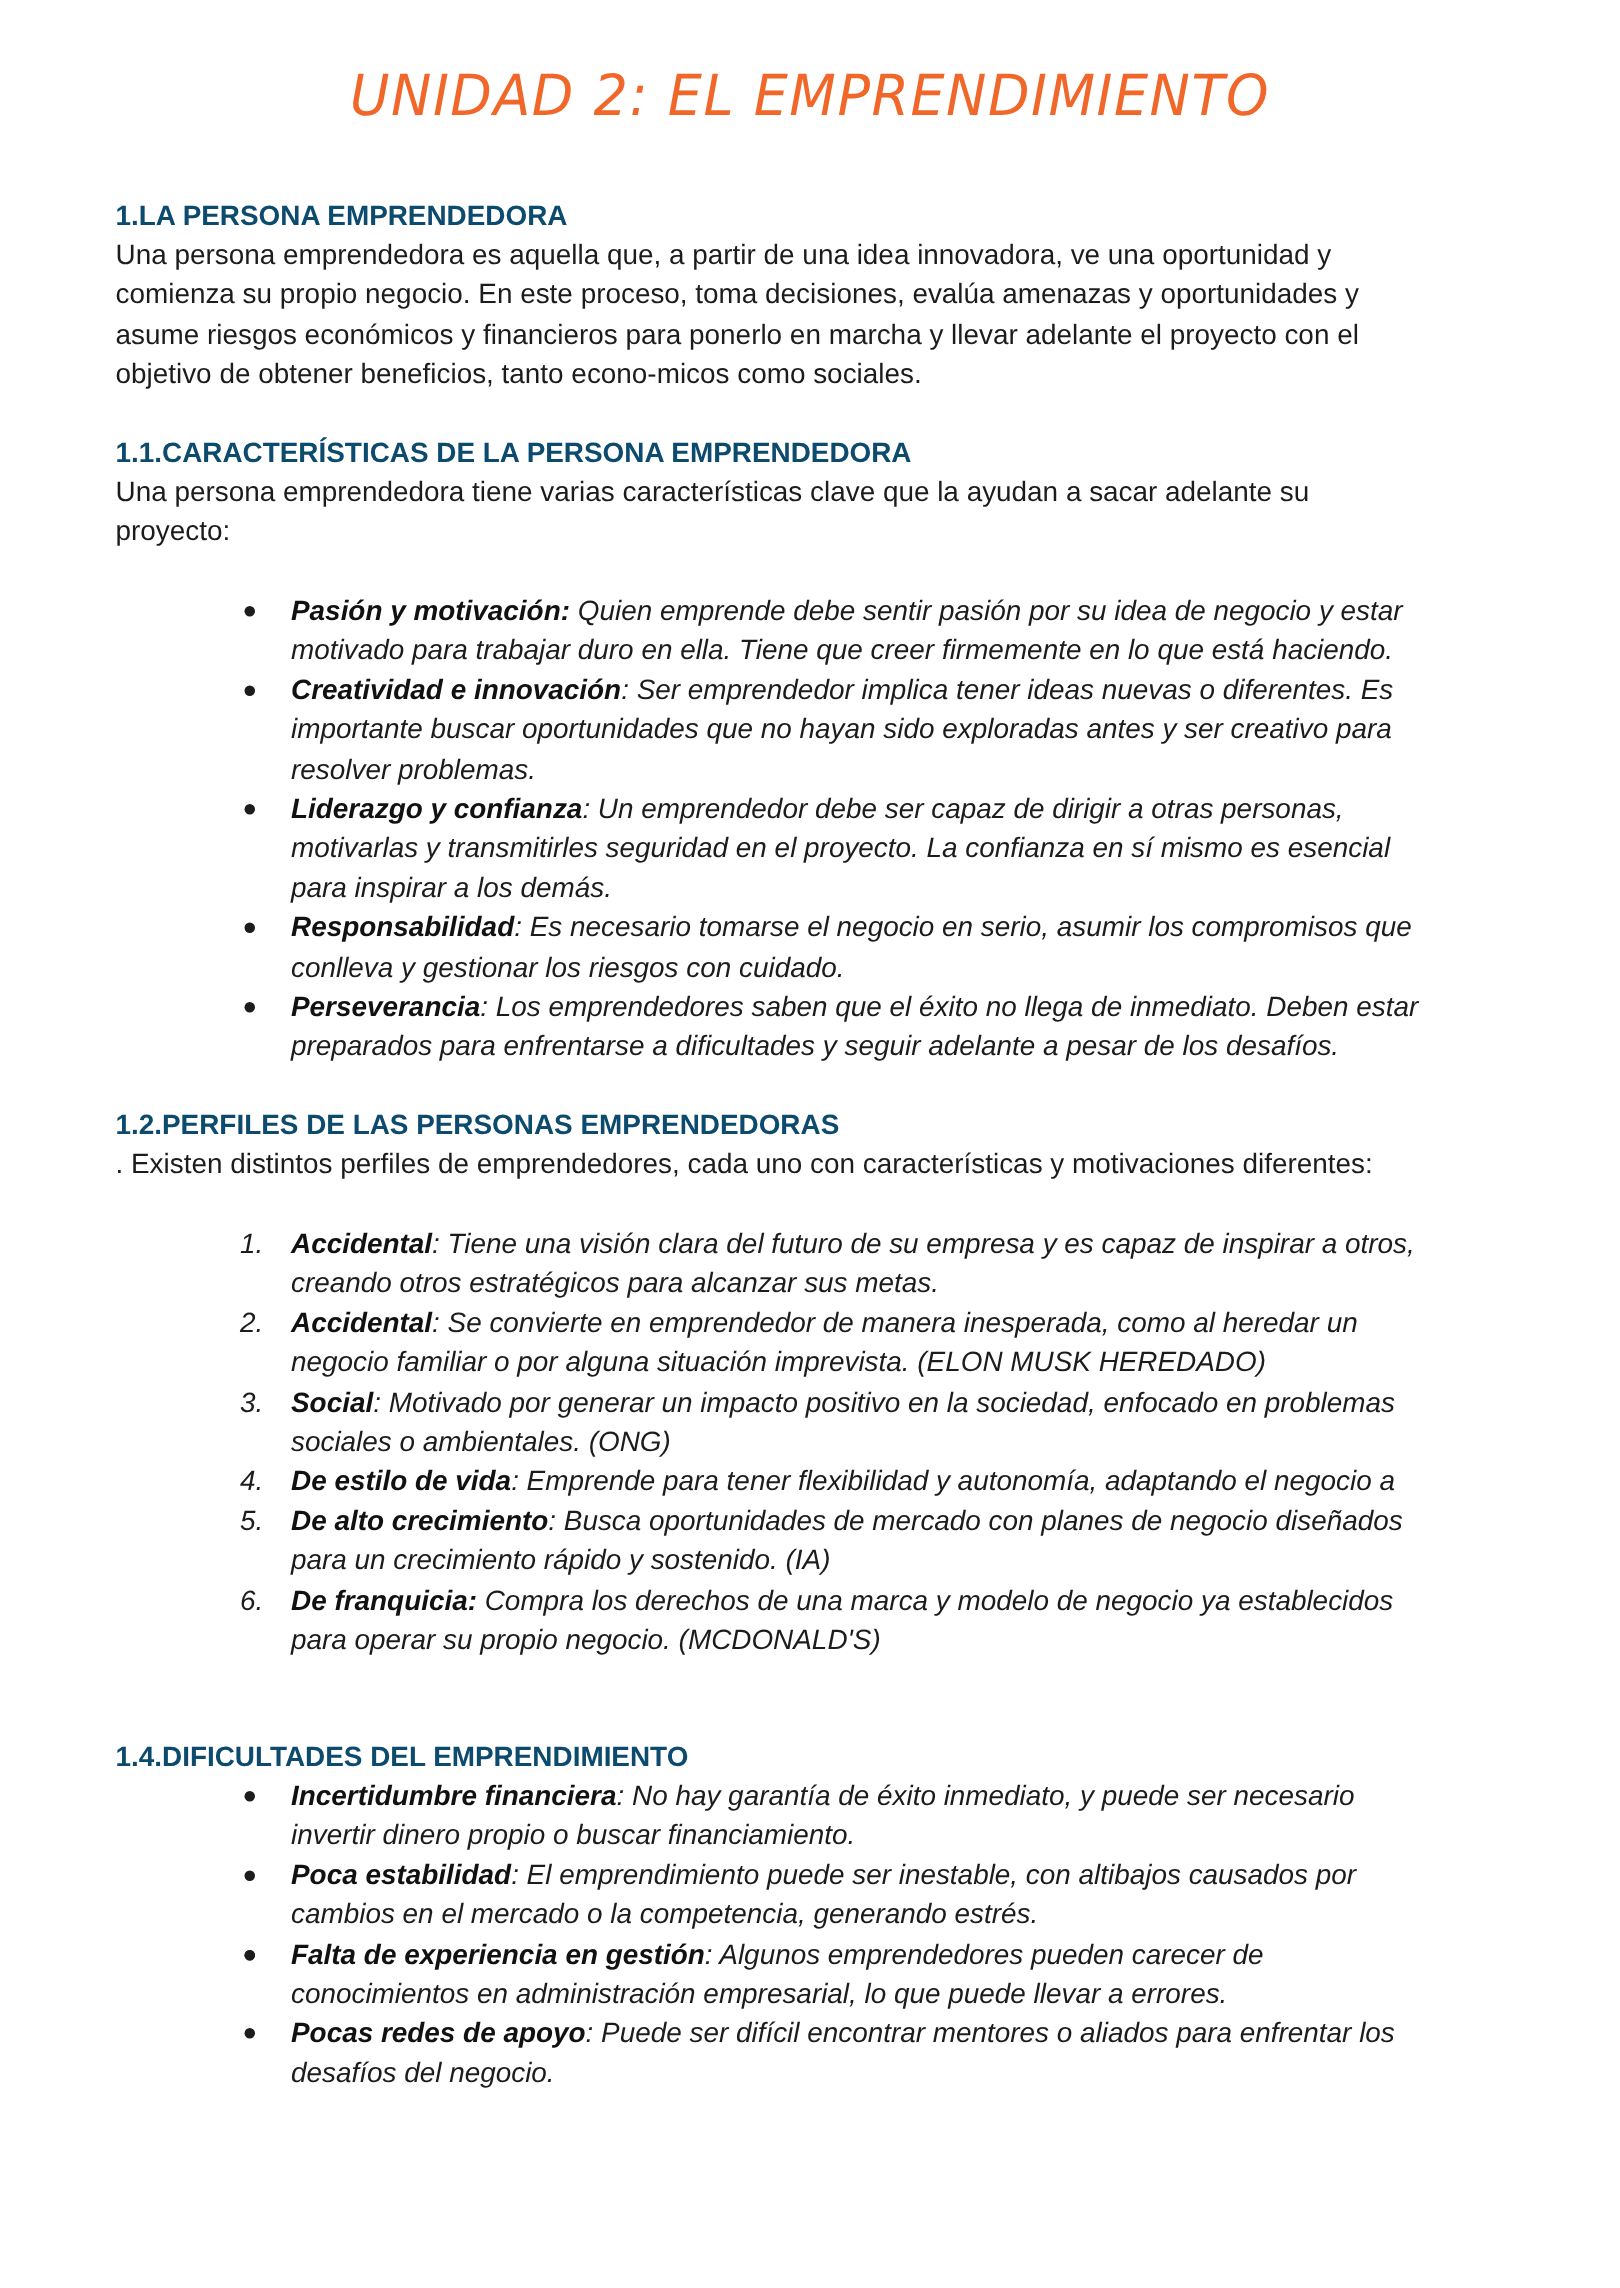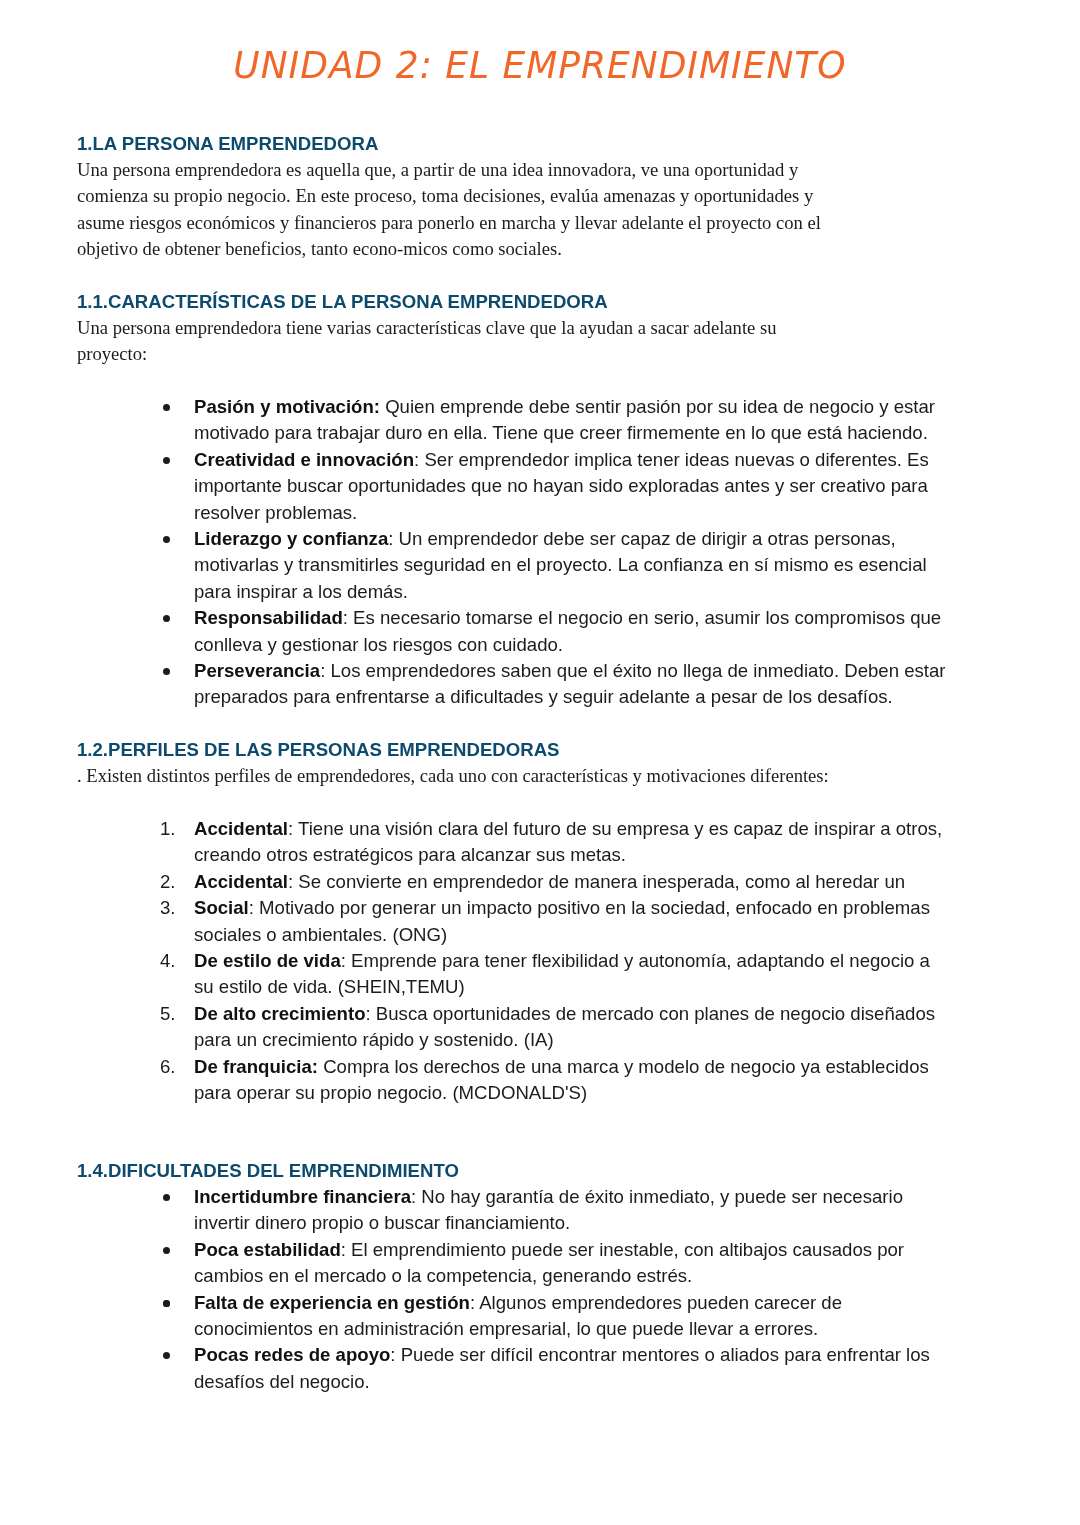--- a/index.html
+++ b/index.html
@@ -12,24 +12,23 @@
     font-size: 36px; letter-spacing: 1px; color: #f1672a;
     transform: scaleY(1.05);
   }
   .sec-h {
     position: absolute; left: 77px; font-weight: bold; font-size: 18.6px;
     color: #0c4a6e; letter-spacing: 0px; white-space: nowrap;
   }
   .para {
     position: absolute; left: 77px; width: 930px; font-size: 18.6px; line-height: 26.4px;
     color: #1c1c1c;
-    font-family: Liberation Serif, serif;
   }
   .para .ln { display: block; white-space: nowrap; }
-  .list { position: absolute; left: 0; width: 932px; }
+  .list { position: absolute; left: 0; width: 932px; font-style: italic; }
   .item { position: relative; font-size: 18.6px; line-height: 26.4px; color: #1c1c1c; }
   .item .marker { position: absolute; left: 160px; width: 24px; text-align: left; }
   .item .bullet { position: absolute; left: 163px; top: 10px; width: 7px; height: 7px; border-radius: 50%; background: #1c1c1c; }
   .item .body { margin-left: 194px; width: 820px; }
   .item .body .ln { display: block; white-space: nowrap; }
   .item b { font-weight: bold; color: #111; }
 </style>
 </head>
 <body>
 
@@ -101,34 +100,34 @@
       <span class="marker">1.</span>
       <div class="body">
         <span class="ln"><b>Accidental</b><span>: Tiene una visión clara del futuro de su empresa y es capaz de inspirar a otros,</span></span>
         <span class="ln">creando otros estratégicos para alcanzar sus metas.</span>
       </div>
     </div>
     <div class="item">
       <span class="marker">2.</span>
       <div class="body">
         <span class="ln"><b>Accidental</b><span>: Se convierte en emprendedor de manera inesperada, como al heredar un</span></span>
+        <span class="ln">negocio familiar o por alguna situación imprevista. (ELON MUSK HEREDADO)</span>
       </div>
     </div>
     <div class="item">
       <span class="marker">3.</span>
       <div class="body">
         <span class="ln"><b>Social</b><span>: Motivado por generar un impacto positivo en la sociedad, enfocado en problemas</span></span>
         <span class="ln">sociales o ambientales. (ONG)</span>
       </div>
     </div>
     <div class="item">
       <span class="marker">4.</span>
       <div class="body">
         <span class="ln"><b>De estilo de vida</b><span>: Emprende para tener flexibilidad y autonomía, adaptando el negocio a</span></span>
-        <span class="ln">su estilo de vida. (SHEIN,TEMU)</span>
       </div>
     </div>
     <div class="item">
       <span class="marker">5.</span>
       <div class="body">
         <span class="ln"><b>De alto crecimiento</b><span>: Busca oportunidades de mercado con planes de negocio diseñados</span></span>
         <span class="ln">para un crecimiento rápido y sostenido. (IA)</span>
       </div>
     </div>
     <div class="item">

